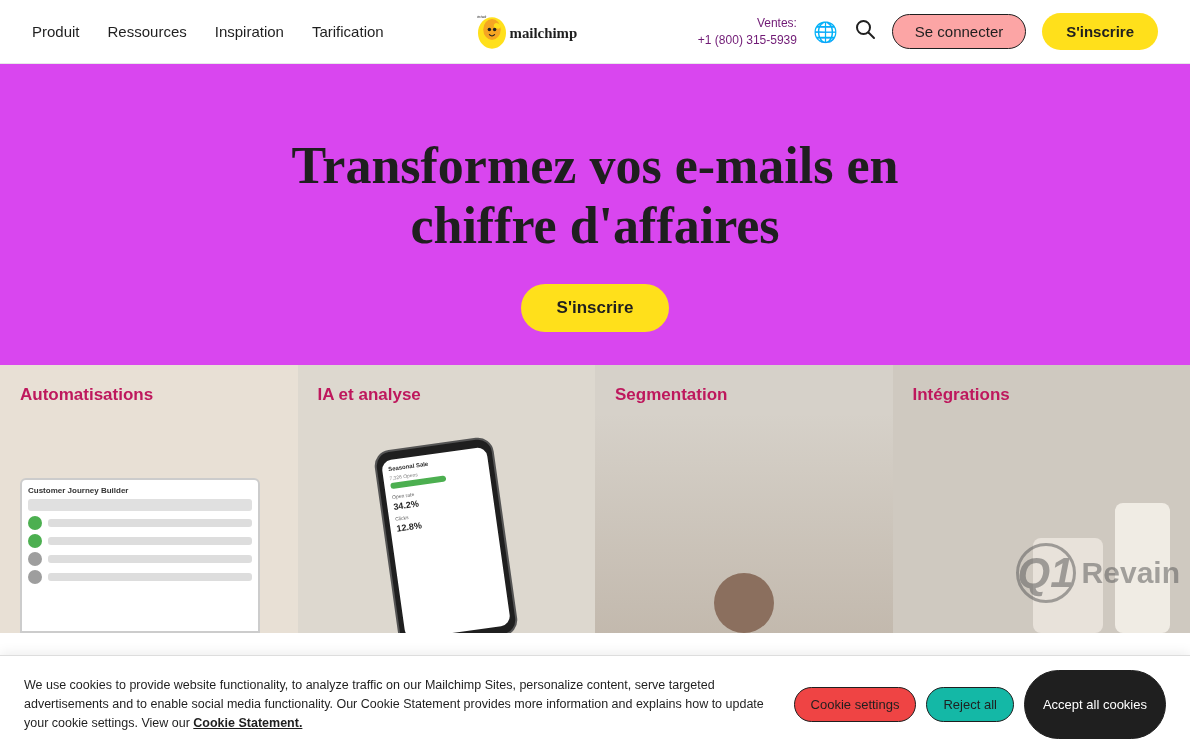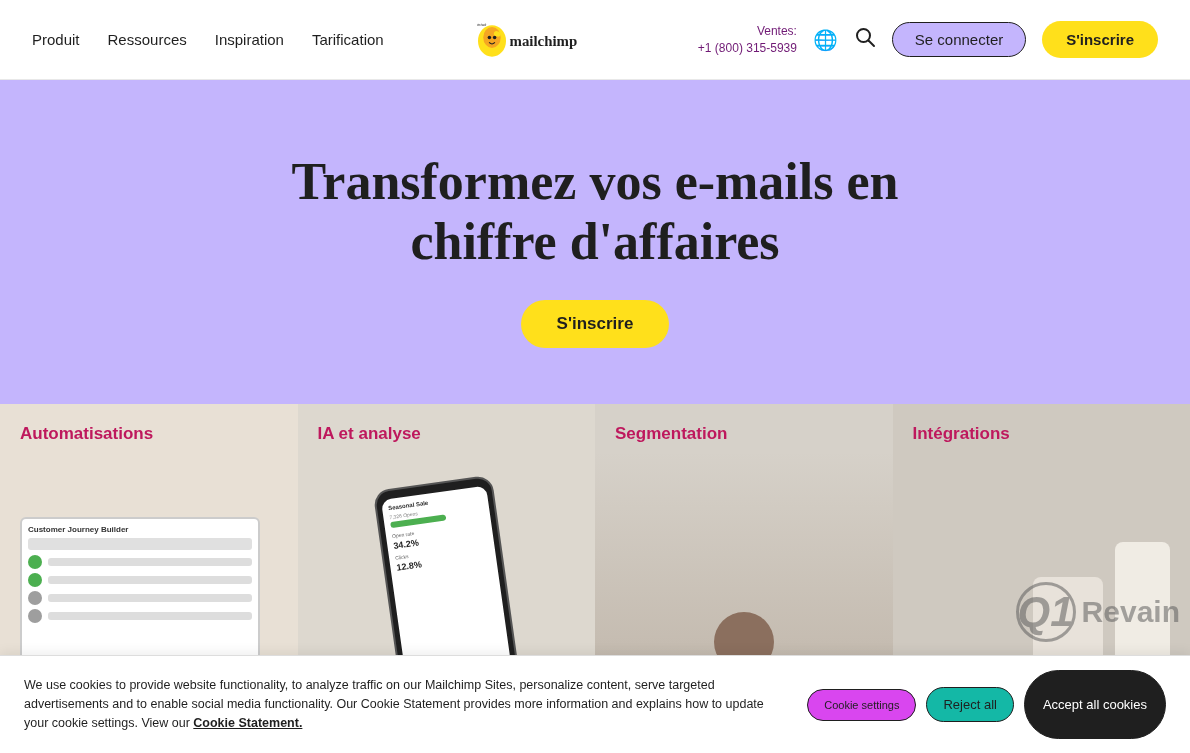--- a/index.html
+++ b/index.html
@@ -4,21 +4,21 @@
   <style>
     * { margin: 0; padding: 0; box-sizing: border-box; }
     body { font-family: -apple-system, BlinkMacSystemFont, 'Segoe UI', sans-serif; background: #fff; overflow-x: hidden; }
 
     
     .navbar {
       display: flex;
       align-items: center;
       justify-content: space-between;
       padding: 0 32px;
-      height: 80px;
+      height: 64px;
       border-bottom: 1px solid #e8e8e8;
       background: #fff;
       position: relative;
       z-index: 10;
     }
     .nav-left { display: flex; gap: 28px; align-items: center; }
     .nav-item {
       font-size: 15px;
       font-weight: 500;
       color: #1f1f1f;
@@ -26,21 +26,21 @@
       text-decoration: none;
     }
     .logo-area { display: flex; flex-direction: column; align-items: flex-start; }
     .logo-svg { width: 140px; height: 44px; }
     .nav-right { display: flex; align-items: center; gap: 16px; }
     .ventes-block { text-align: right; font-size: 12px; color: #701a75; line-height: 1.4; }
     .globe-icon { cursor: pointer; font-size: 20px; color: #1f1f1f; }
     .search-icon { cursor: pointer; font-size: 20px; color: #1f1f1f; font-weight: bold; }
     .btn-login {
       border: 1.5px solid #1f1f1f;
-      background: #c4b5fd;
+      background: #fca5a5;
       padding: 8px 22px;
       border-radius: 50px;
       font-size: 15px;
       font-weight: 500;
       cursor: pointer;
       color: #1f1f1f;
     }
     .btn-signup {
       background: #ffe01b;
       border: none;
@@ -48,22 +48,22 @@
       border-radius: 50px;
       font-size: 15px;
       font-weight: 600;
       cursor: pointer;
       color: #1f1f1f;
     }
 
     
     .hero {
       text-align: center;
-      padding: 72px 40px 56px;
-      background: #c4b5fd;
+      padding: 72px 40px 33px;
+      background: #d946ef;
     }
     .hero-title {
       font-size: 52px;
       font-weight: 700;
       color: #1f1f1f;
       line-height: 1.15;
       max-width: 700px;
       margin: 0 auto 28px;
       font-family: Georgia, 'Times New Roman', serif;
     }
@@ -292,25 +292,25 @@
       line-height: 1.5;
     }
     .cookie-text a { color: #1f1f1f; font-weight: 600; }
     .cookie-actions {
       display: flex;
       gap: 10px;
       align-items: center;
       flex-shrink: 0;
     }
     .btn-cookie-settings {
-      background: #d946ef;
+      background: #ef4444;
       border: 1.5px solid #1f1f1f;
       padding: 9px 16px;
       border-radius: 50px;
-      font-size: 11px;
+      font-size: 13px;
       font-weight: 500;
       cursor: pointer;
       color: #1f1f1f;
       white-space: nowrap;
     }
     .btn-reject-all {
       background: #14b8a6;
       border: 1.5px solid #1f1f1f;
       padding: 9px 16px;
       border-radius: 50px;

